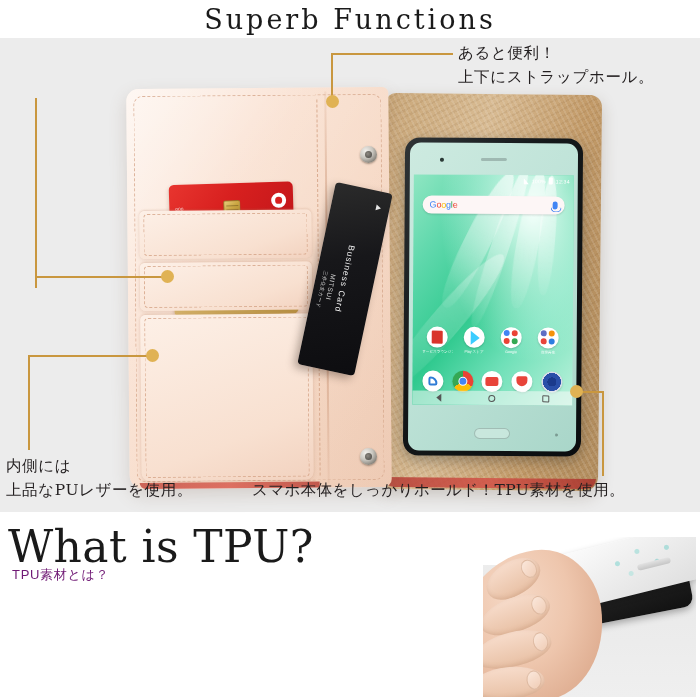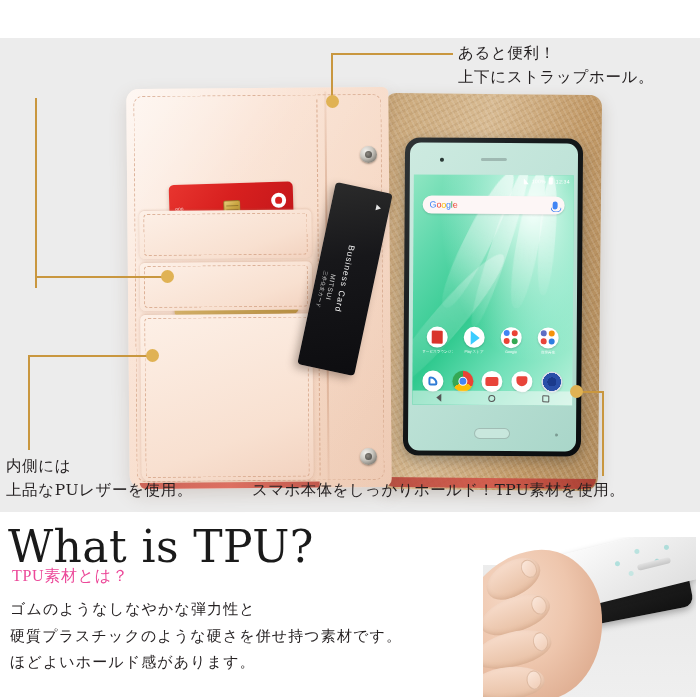--- a/index.html
+++ b/index.html
@@ -275,22 +275,22 @@
   }
   .phone-dot { position: absolute; right: 18px; bottom: 15px; width: 3px; height: 3px; border-radius:50%; background: rgba(90,115,108,.6); }
 
   
   .tpu-head {
     position: absolute; left: 8px; top: 521px;
     font-size: 44px; letter-spacing: .4px; color: #1a1a1a;
     font-family: "DejaVu Serif", "Liberation Serif", serif;
   }
   .tpu-sub {
-    position: absolute; left: 12px; top: 566px; font-size: 16px; letter-spacing: .7px;
-    font-family: Liberation Serif, serif; color:#ec4899;
+    position: absolute; left: 12px; top: 566px; font-size: 13px; letter-spacing: .7px;
+    font-family: Liberation Sans, sans-serif; color:#701a75;
   }
   .tpu-body {
     position: absolute; left: 10px; top: 596px; font-size: 15px; line-height: 1.78;
     letter-spacing: 1.1px; font-family: "DejaVu Serif", "Liberation Serif", serif; color:#231f20;
     white-space: nowrap;
   }
   .tpu-body span { display: block; }
 
   
   .inset {
@@ -348,20 +348,21 @@
 </style>
 </head>
 <body>
 
 <div id="page">
 
   <div class="band-white-top"></div>
   <div class="band-gray"></div>
   <div class="band-white-bottom"></div>
 
+  <div class="title">Superb Functions</div>
 
   <div class="stage">
 
     <div class="case-ext">
       <div class="case-ext-texture"></div>
       <div class="case-ext-red"></div>
     </div>
 
     <div class="tpu">
       <div class="phone">
@@ -512,25 +513,20 @@
   <div class="anno anno-bl">
     <span>内側には</span>
     <span>上品なPUレザーを使用。</span>
   </div>
   <div class="anno anno-br">
     <span>スマホ本体をしっかりホールド！TPU素材を使用。</span>
   </div>
 
   <div class="tpu-head">What is TPU?</div>
   <div class="tpu-sub">TPU素材とは？</div>
-  <div class="tpu-body">
-    <span>ゴムのようなしなやかな弾力性と</span>
-    <span>硬質プラスチックのような硬さを併せ持つ素材です。</span>
-    <span>ほどよいホールド感があります。</span>
-  </div>
 
   <div class="inset">
     <div class="inset-white-top"></div>
     <div class="tpu-black"></div>
     <div class="case-white">
       <div class="case-white-deco"></div>
       <div class="case-btn"></div>
     </div>
     <div class="hand">
       <div class="finger f1">

